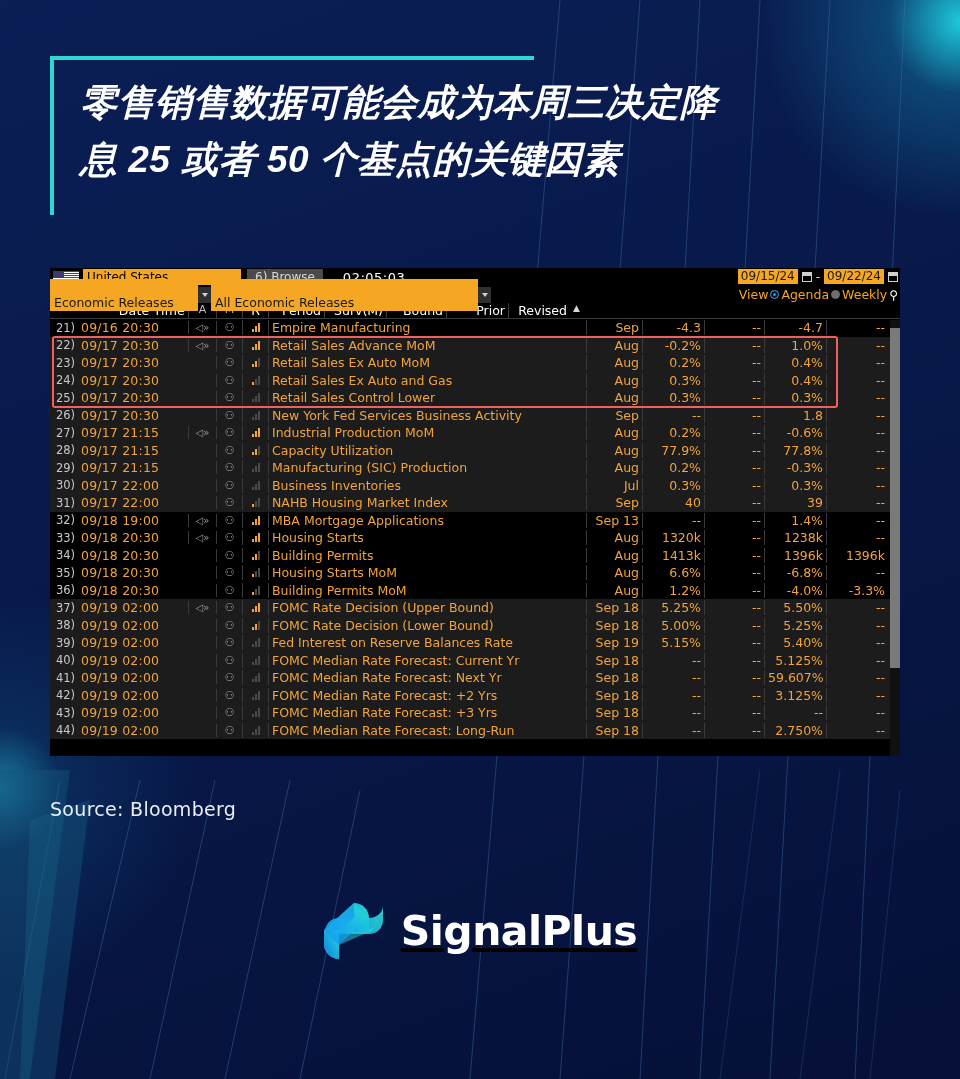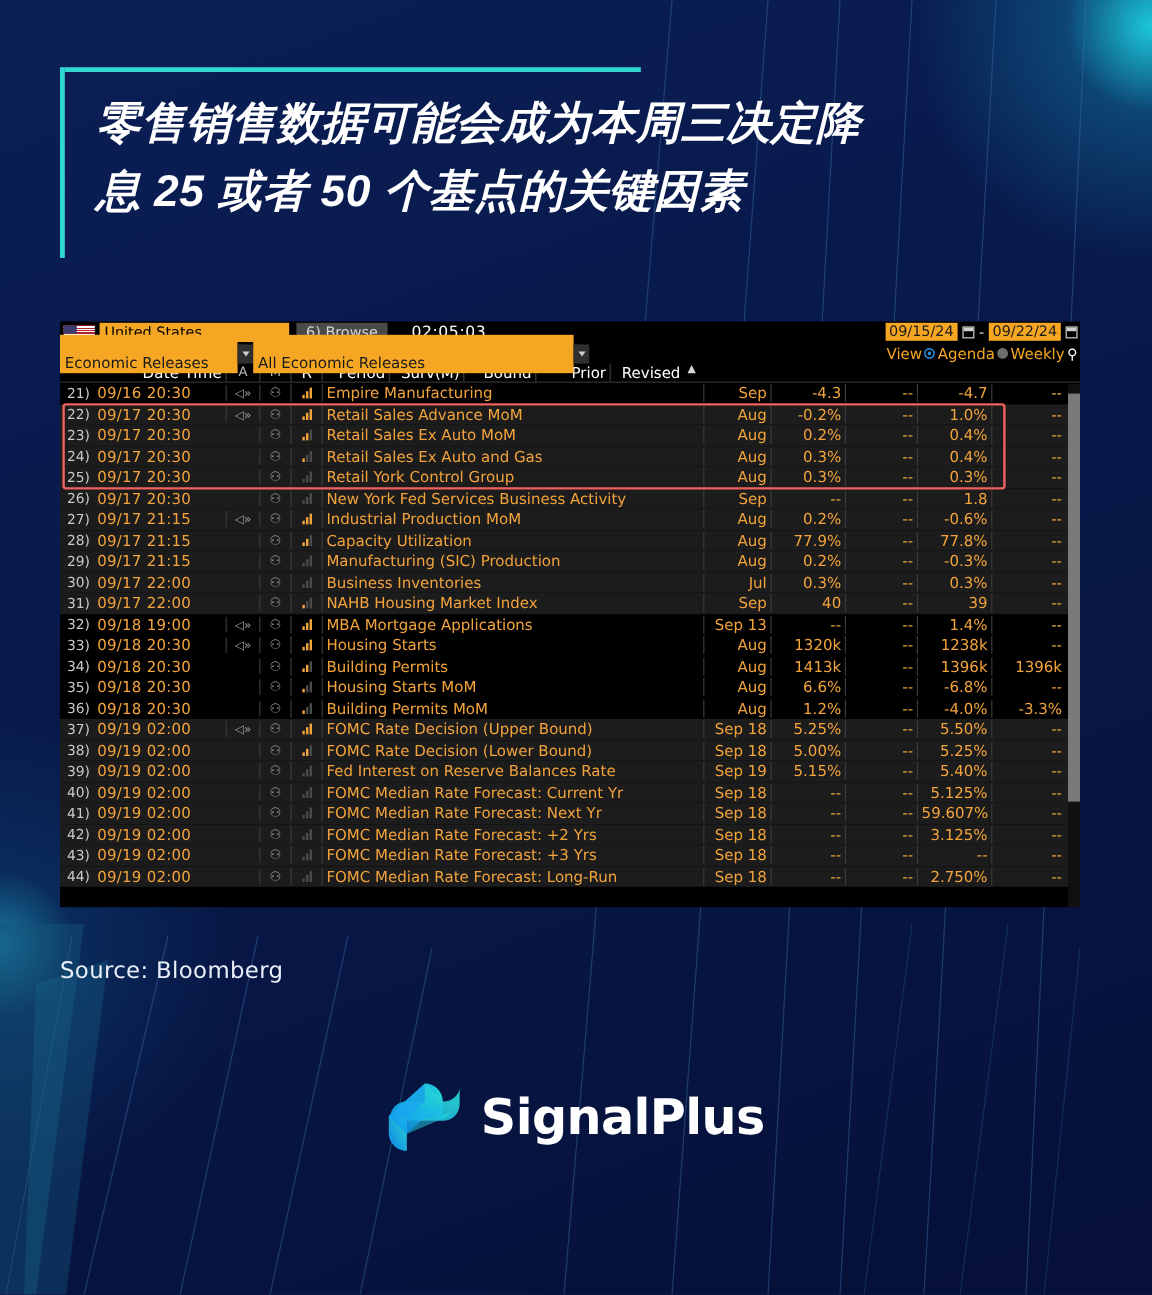--- a/index.html
+++ b/index.html
@@ -178,21 +178,21 @@
   .sort-arrow { color:#d8d8d8; font-size:9px; }
 
   
   .source {
     position: absolute; left: 50px; top: 798px;
     color: #e9eef8; font-size: 19px; letter-spacing: 0.3px;
     font-family: "DejaVu Sans", sans-serif;
   }
   .logo-wrap {
     position: absolute; left: 0; right: 0; top: 902px;
-    display: flex; align-items: center; justify-content: center; gap: 16px;
+    display: flex; align-items: center; justify-content: center; gap: 16px; text-decoration: underline;
   }
   .logo-mark { width: 62px; height: 58px; flex: none; }
   .logo-text {
     color:#ffffff; font-size: 41px; font-weight: bold; letter-spacing: -0.5px;
     font-family: "DejaVu Sans", sans-serif;
   }
 </style>
 </head>
 <body>
 
@@ -361,21 +361,21 @@
         <div class="trow band-b">
           <div class="c-idx">25)</div>
           <div class="c-date">09/17 20:30</div>
           <div class="c-a"></div>
           <div class="c-m"><span class="bell">⚇</span></div>
           <div class="c-r"><span class="bars">
               <i class="dim" style="height:3px"></i>
               <i class="dim" style="height:6px"></i>
               <i class="dim" style="height:9px"></i>
             </span></div>
-          <div class="c-event">Retail York Control Group</div>
+          <div class="c-event">Retail Sales Control Lower</div>
           <div class="c-period">Aug</div>
           <div class="c-surv">0.3%</div>
           <div class="c-actual">--</div>
           <div class="c-prior">0.3%</div>
           <div class="c-rev">--</div>
           <div style="width:12px"></div>
         </div>
         <div class="trow band-b">
           <div class="c-idx">26)</div>
           <div class="c-date">09/17 20:30</div>

